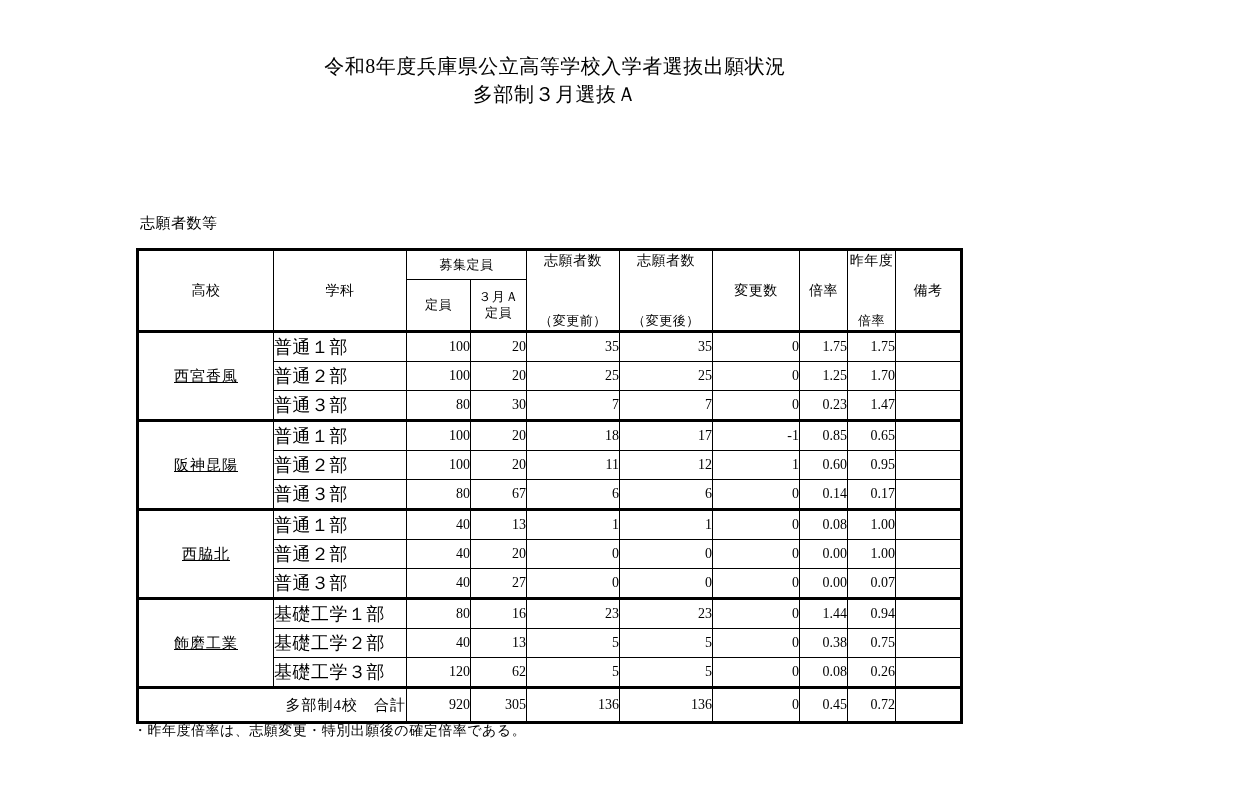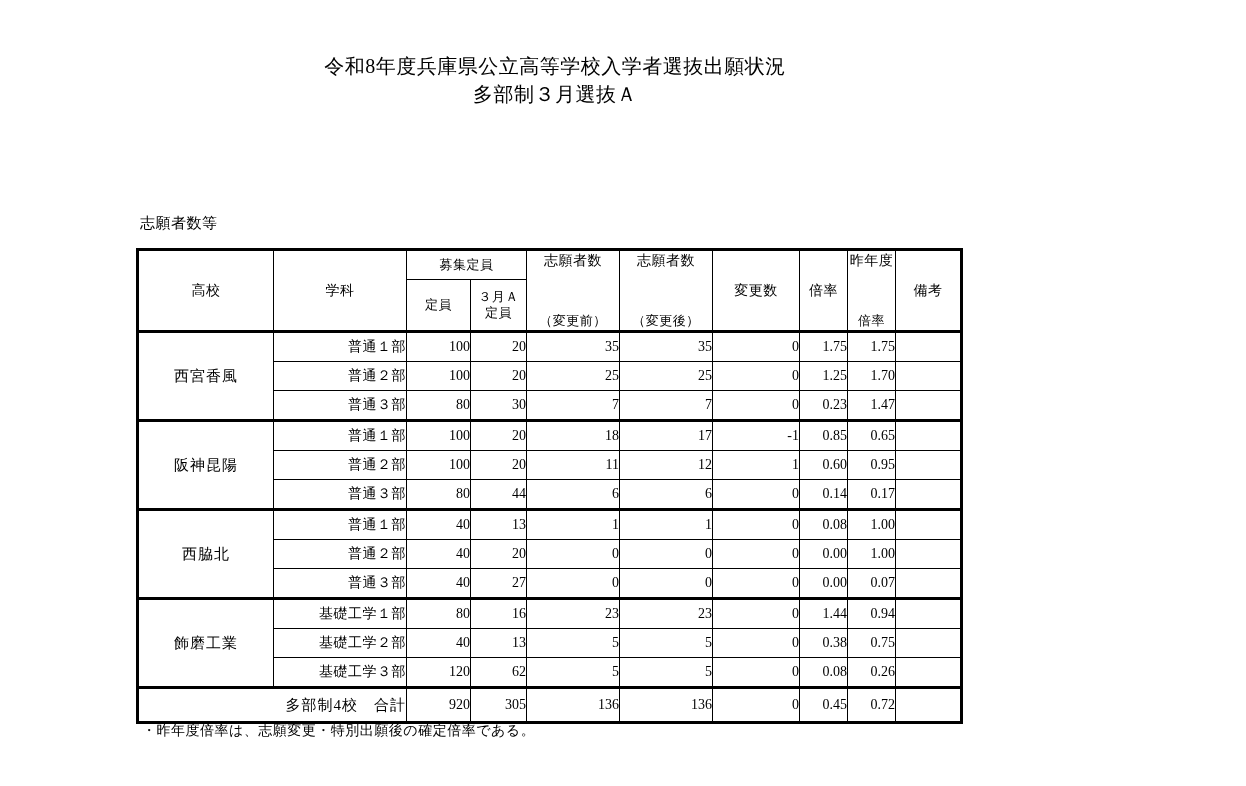--- a/index.html
+++ b/index.html
@@ -86,24 +86,25 @@
   .hdr small {
     font-size: 13px;
     display: block;
     margin-top: 44px;
   }
 
   td.school {
     text-align: center;
     font-size: 15px;
     letter-spacing: 1px;
+    text-decoration: underline;
   }
   td.dept {
-    text-align: right;
-    font-size: 14px;
+    text-align: left;
+    font-size: 18px;
     letter-spacing: 0.5px;
   }
   td.num {
     text-align: right;
     padding-right: 5px;
     font-size: 14px;
     font-family: "Liberation Serif", "DejaVu Serif", serif;
   }
   td.ratio {
     text-align: right;
@@ -113,21 +114,21 @@
   td.total-label {
     text-align: right;
     font-size: 15px;
     letter-spacing: 1px;
   }
 
   
   .footnote {
     position: absolute;
     top: 722px;
-    left: 142px;
+    left: 133px;
     font-size: 14px;
     letter-spacing: 0.5px;
   }
 </style>
 </head>
 <body>
 
 <div class="page">
 
   <div class="title-block">
@@ -234,21 +235,21 @@
             <td class="num">11</td>
             <td class="num">12</td>
             <td class="num">1</td>
             <td class="ratio">0.60</td>
             <td class="ratio">0.95</td>
             <td class="note br-thick"></td>
           </tr>
           <tr>
             <td class="dept" style="height: 28px;">普通３部</td>
             <td class="num">80</td>
-            <td class="num">44</td>
+            <td class="num">67</td>
             <td class="num">6</td>
             <td class="num">6</td>
             <td class="num">0</td>
             <td class="ratio">0.14</td>
             <td class="ratio">0.17</td>
             <td class="note br-thick"></td>
           </tr>
           <tr>
             <td class="school bl-thick bt-thick" rowspan="3">西脇北</td>
             <td class="dept bt-thick" style="height: 28px;">普通１部</td>

